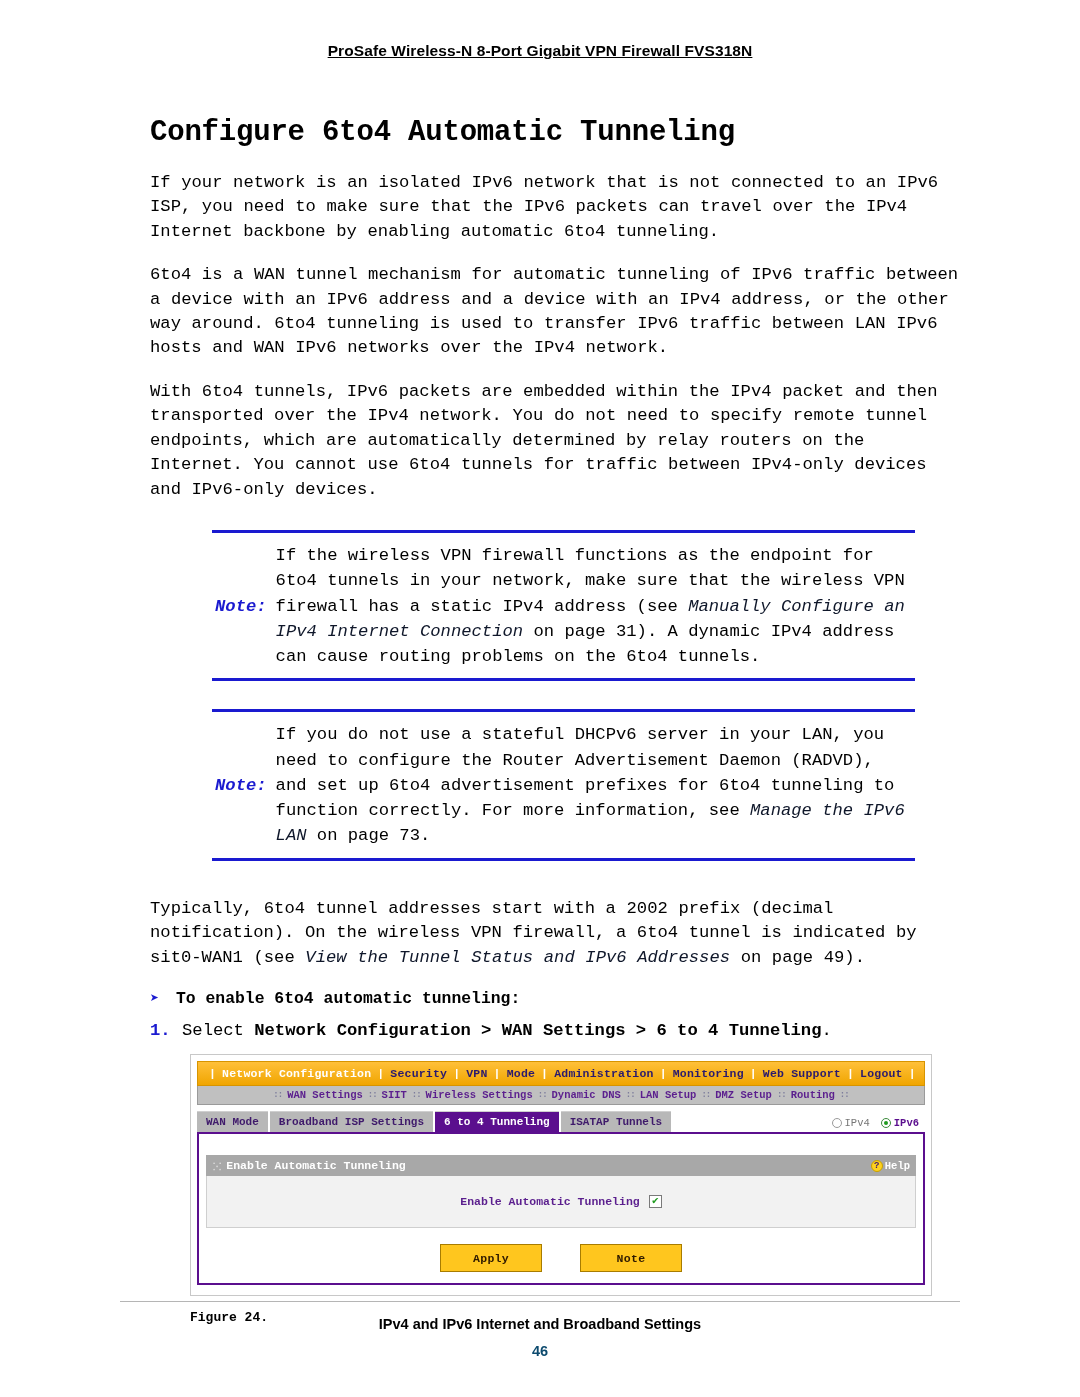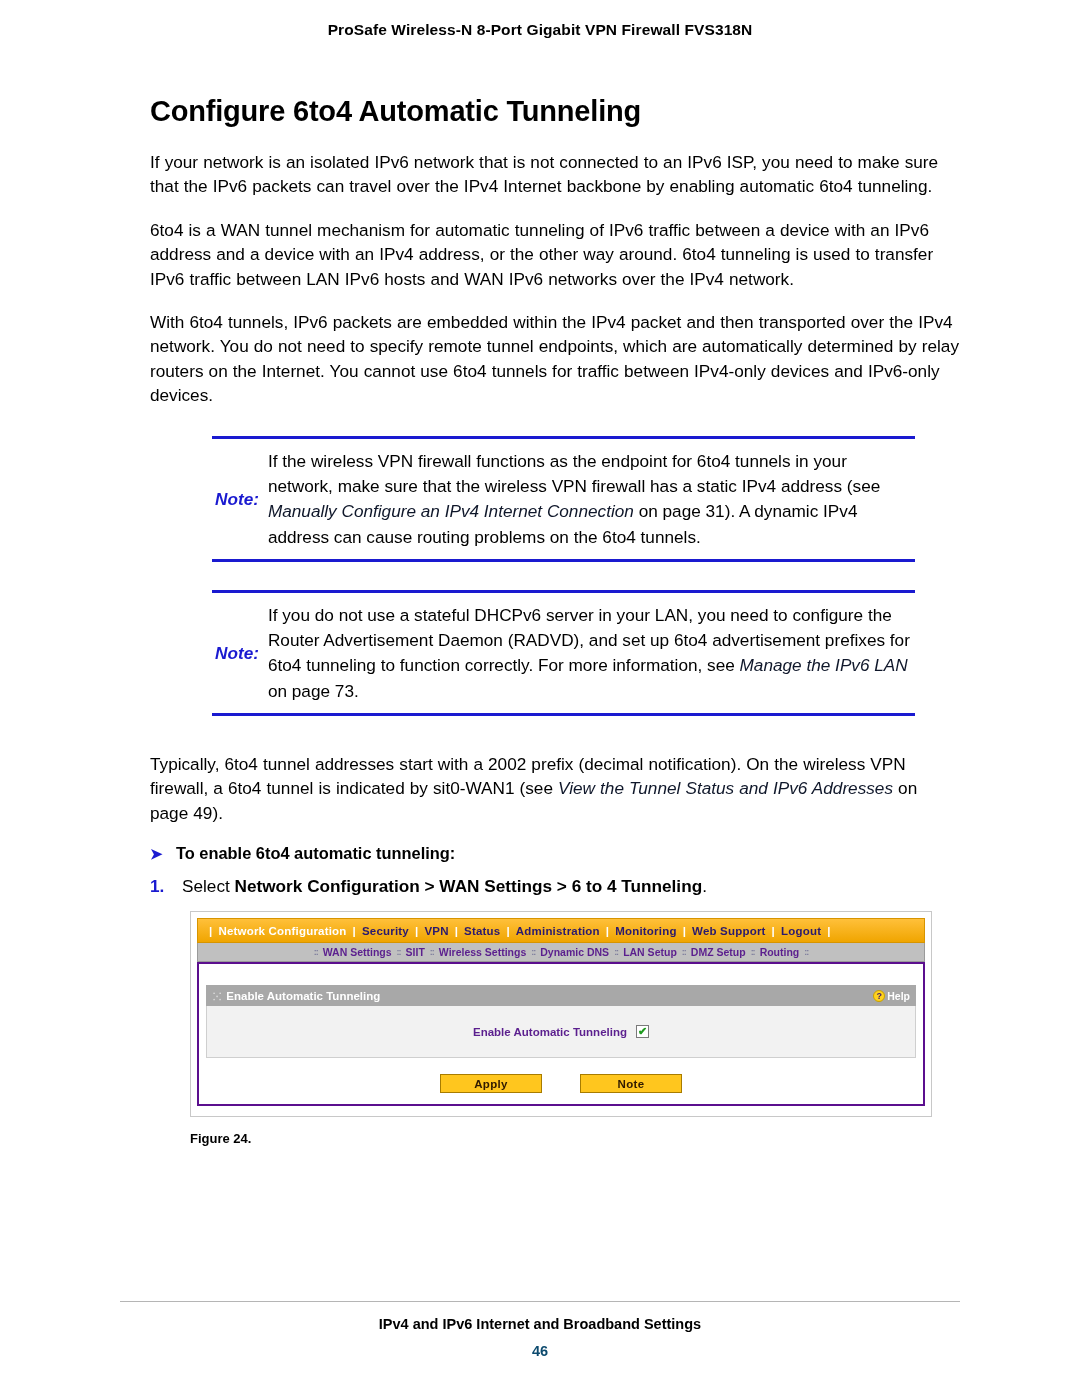--- a/index.html
+++ b/index.html
@@ -13,25 +13,26 @@
     position: relative;
     overflow: hidden;
   }
 
   
   .page-header {
     text-align: center;
     font-size: 15.5px;
     font-weight: bold;
     letter-spacing: .1px;
-    padding-top: 21px;
-  }
-
-  
-  .content { padding: 0 120px 0 150px; }
+    padding-top: 42px;
+    text-decoration: underline;
+  }
+
+  
+  .content { padding: 0 120px 0 150px; font-family: Liberation Mono, monospace; }
 
   h1.doc-title {
     font-size: 29px;
     font-weight: bold;
     letter-spacing: -0.2px;
     margin: 57px 0 22px 0;
     line-height: 1.1;
   }
 
   p.para {
@@ -241,21 +242,21 @@
     display: flex; justify-content: center; gap: 38px;
     margin-top: 16px; margin-bottom: 4px;
   }
   .btn {
     background: #ffc61e;
     border: 1px solid #a87c00;
     color: #2f1a00;
     font-size: 11.5px;
     font-weight: bold;
     width: 102px;
-    height: 19px;
+    height: 28px;
     display: flex; align-items: center; justify-content: center;
     letter-spacing: .3px;
   }
 
   .fig-cap {
     font-size: 13px;
     font-weight: bold;
     margin: 14px 0 0 40px;
   }
 
@@ -323,21 +324,21 @@
     <div class="shot-inner">
 
       <div class="menubar">
         <span class="sep">|</span>
         <span class="mi active">Network Configuration</span>
         <span class="sep">|</span>
         <span class="mi">Security</span>
         <span class="sep">|</span>
         <span class="mi">VPN</span>
         <span class="sep">|</span>
-        <span class="mi">Status</span>
+        <span class="mi">Mode</span>
         <span class="sep">|</span>
         <span class="mi">Administration</span>
         <span class="sep">|</span>
         <span class="mi">Monitoring</span>
         <span class="sep">|</span>
         <span class="mi">Web Support</span>
         <span class="sep">|</span>
         <span class="mi">Logout</span>
         <span class="sep">|</span>
       </div>
@@ -353,20 +354,37 @@
         <span>Dynamic DNS</span>
         <span class="dots">::</span>
         <span>LAN Setup</span>
         <span class="dots">::</span>
         <span>DMZ Setup</span>
         <span class="dots">::</span>
         <span>Routing</span>
         <span class="dots">::</span>
       </div>
 
+      <div class="tabrow">
+        <div class="tab">WAN Mode</div>
+        <div class="tab">Broadband ISP Settings</div>
+        <div class="tab active">6 to 4 Tunneling</div>
+        <div class="tab">ISATAP Tunnels</div>
+
+        <div class="radios">
+          <label class="radio">
+            <span class="rdot"></span>
+            <span>IPv4</span>
+          </label>
+          <label class="radio on">
+            <span class="rdot"></span>
+            <span>IPv6</span>
+          </label>
+        </div>
+      </div>
 
       <div class="panel">
         <div class="panel-blank"></div>
 
         <div class="sec-head">
           <span class="grip">⁙</span>
           <span>Enable Automatic Tunneling</span>
           <span class="help">
             <span class="help-q">?</span>
             <span>Help</span>

